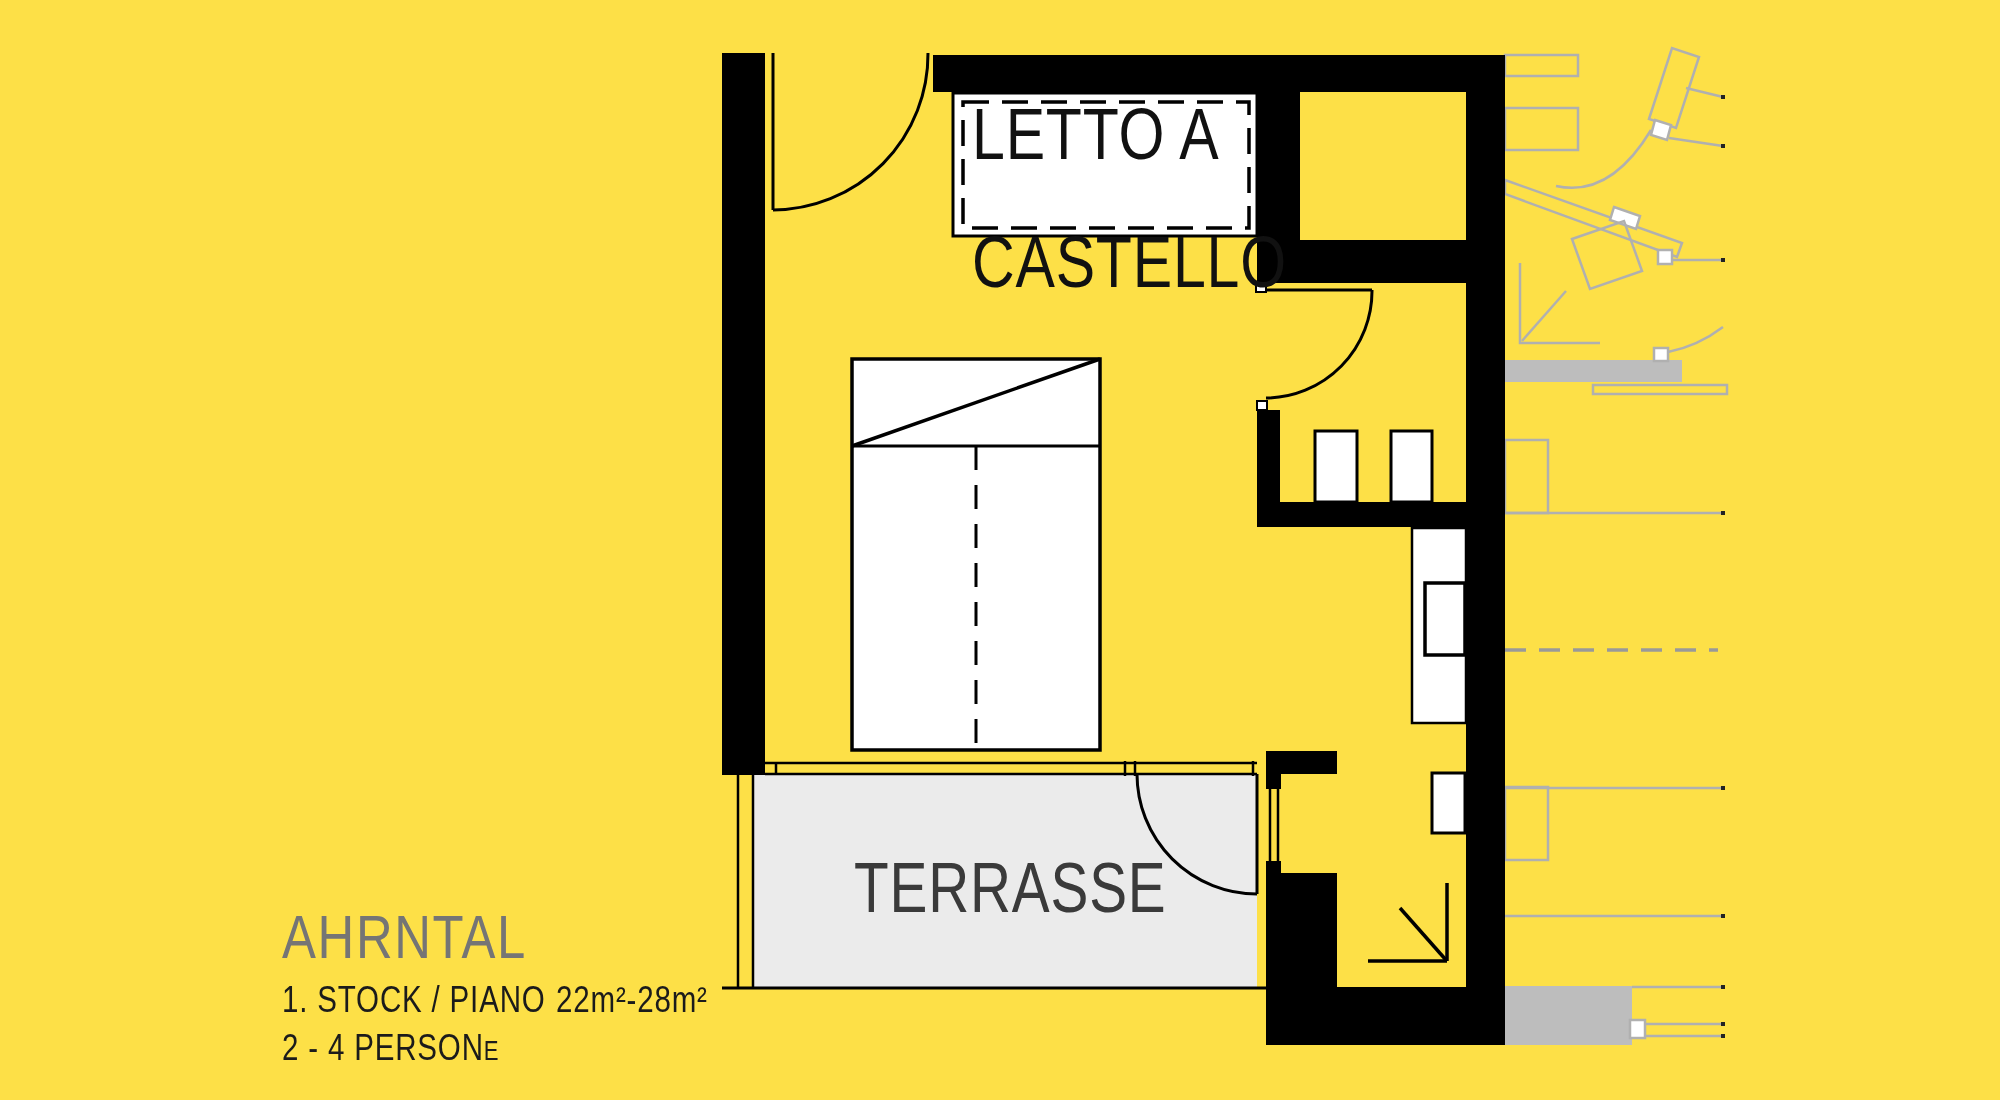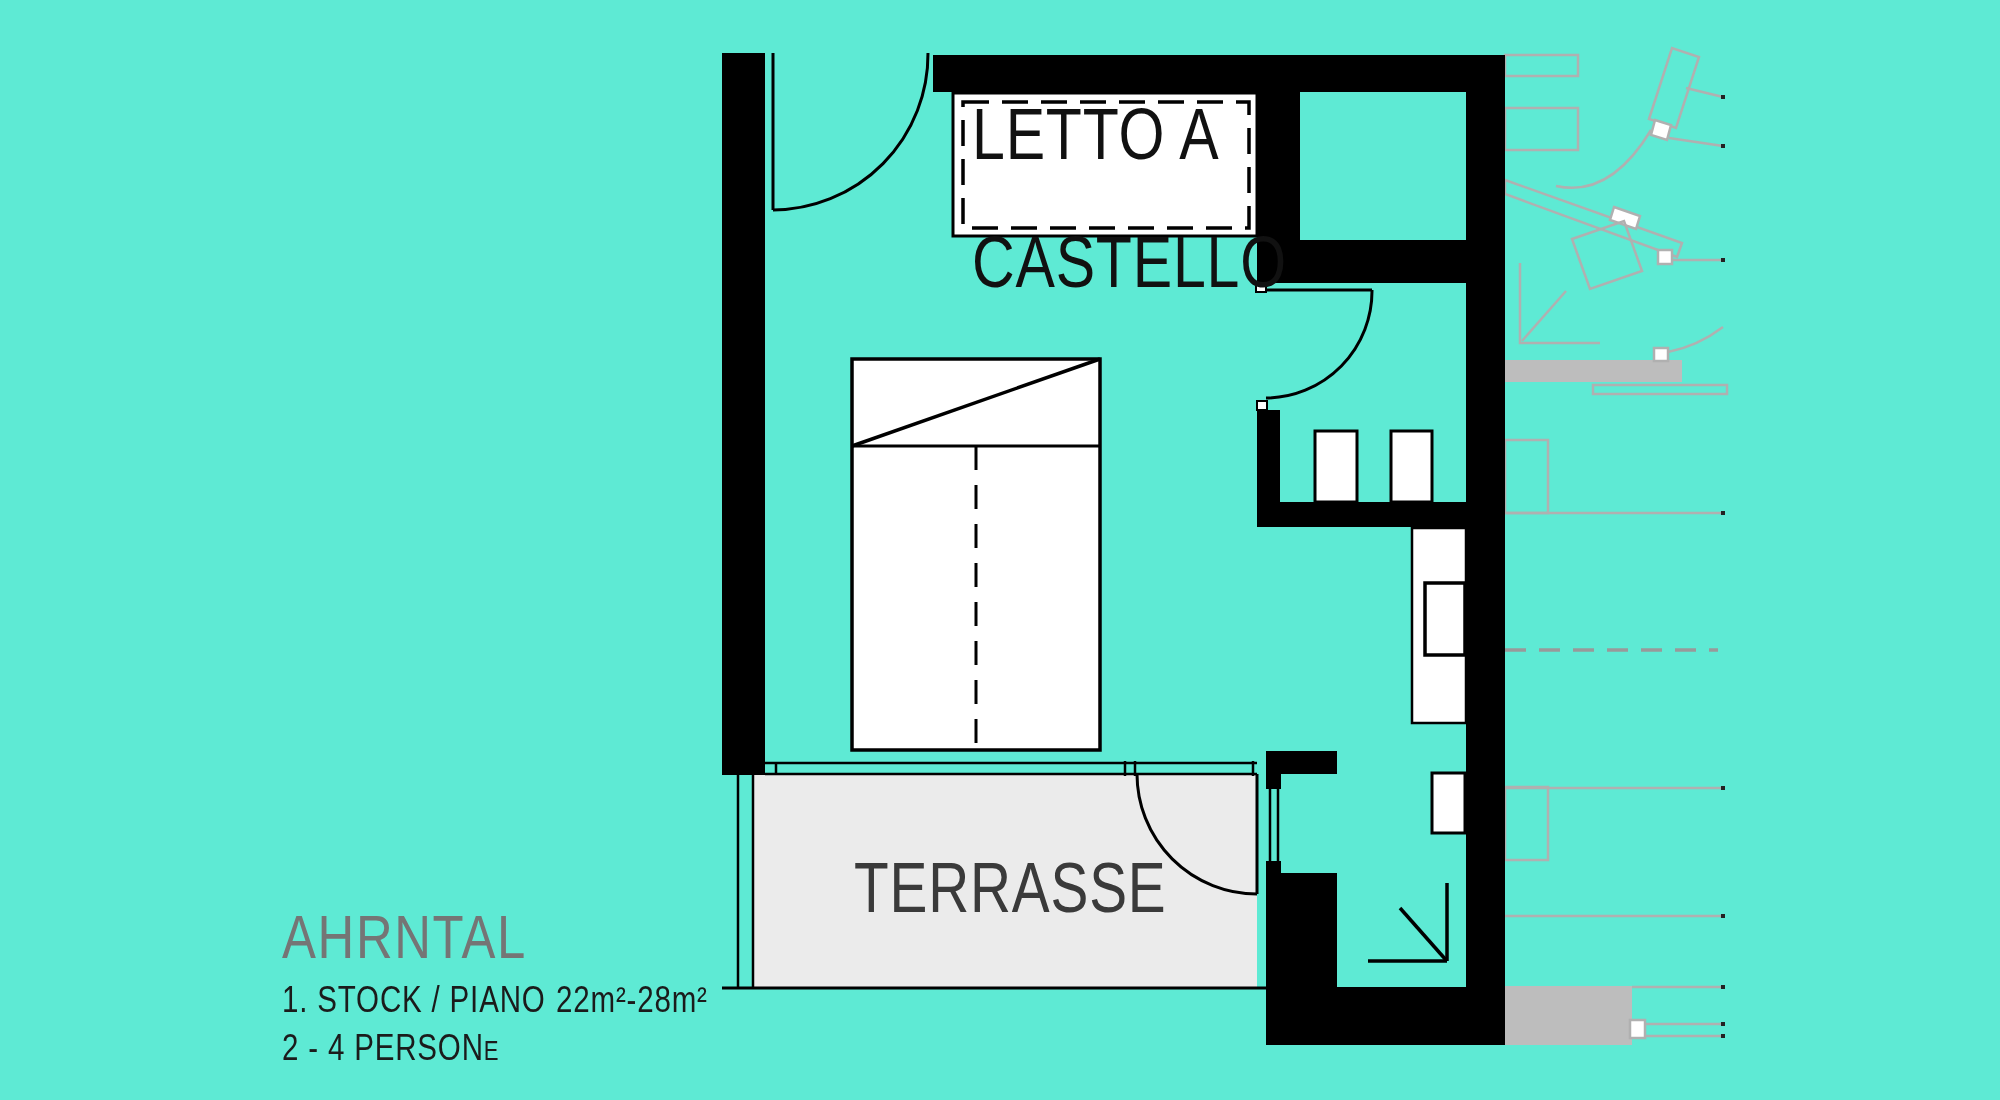--- a/index.html
+++ b/index.html
@@ -1,16 +1,16 @@
 <!DOCTYPE html>
 <html><head>
 <meta charset="utf-8">
 <style>
   html,body{margin:0;padding:0;background:#ffffff;}
-  #stage{position:relative;width:2000px;height:1100px;background:#5eead4;overflow:hidden;
+  #stage{position:relative;width:2000px;height:1100px;background:#fde047;overflow:hidden;
          font-family:"Liberation Sans", sans-serif;}
   svg{position:absolute;left:0;top:0;}
   .label{position:absolute;white-space:pre;transform-origin:left top;line-height:1;}
   .condensed{transform:scaleX(0.82);}
   #letto-label{left:972px;top:102px;font-size:72px;line-height:64px;letter-spacing:1px;
                color:#111111;font-weight:400;}
   #terrasse-label{left:854px;top:852px;font-size:71px;color:#3a3a3a;letter-spacing:1px;
                transform:scaleX(0.80);}
   #plan-title{left:282px;top:906px;font-size:62px;color:#757575;letter-spacing:2px;}
   #floor-label{left:282px;top:982px;font-size:36px;color:#1b1b1b;letter-spacing:1px;}

